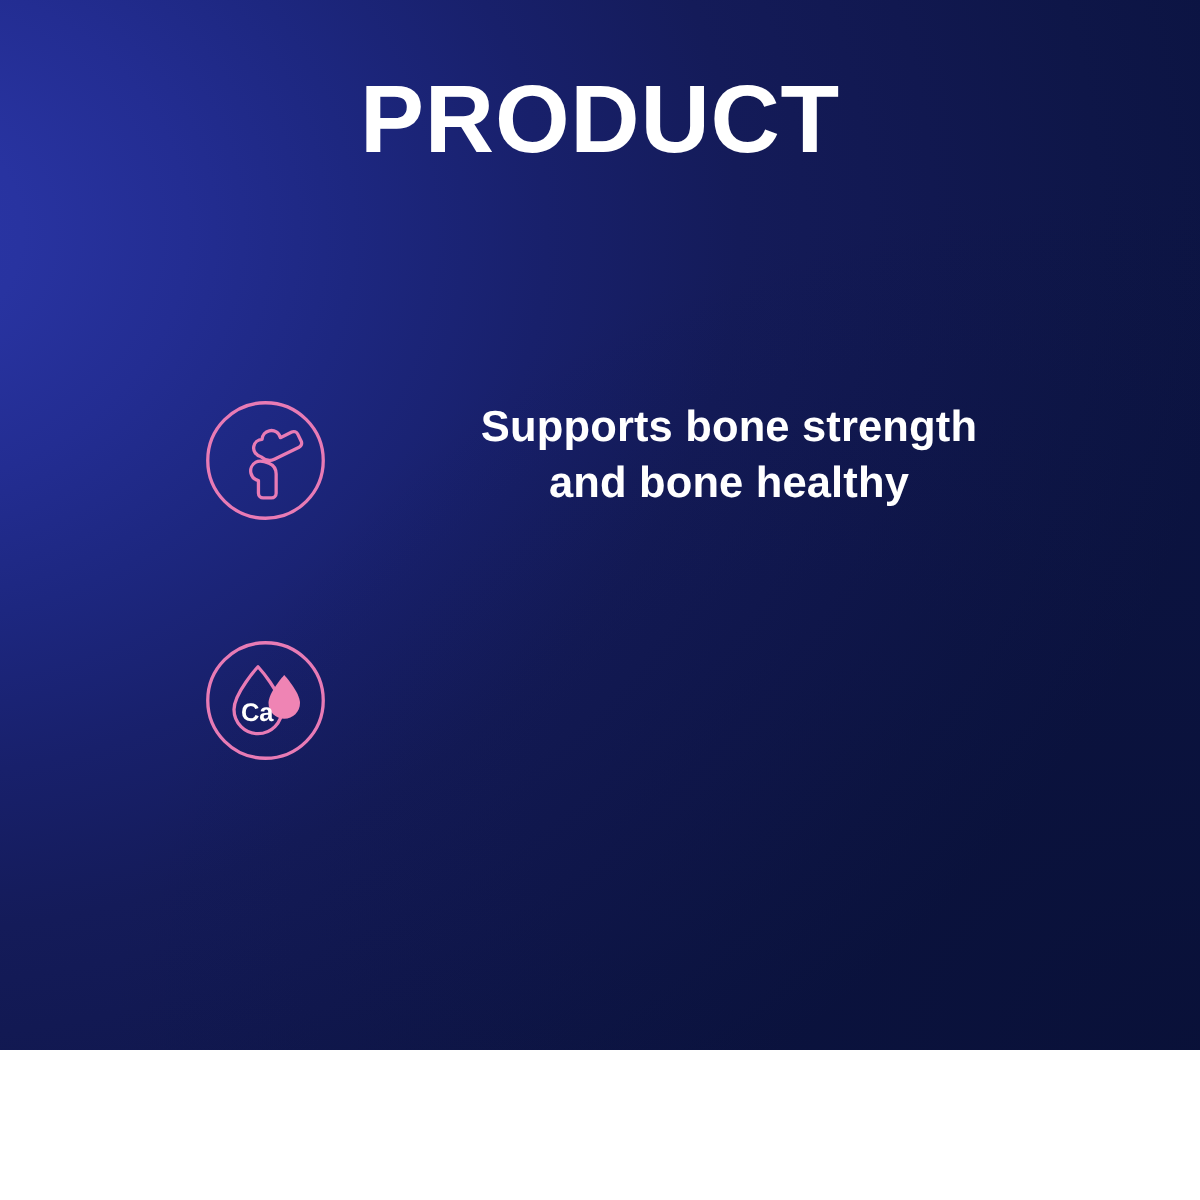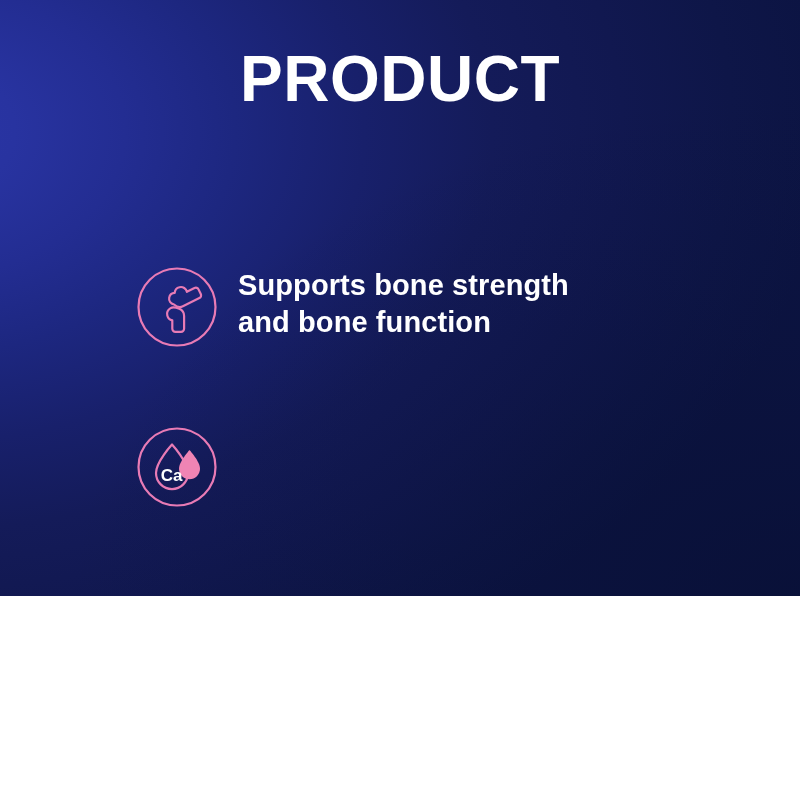--- a/index.html
+++ b/index.html
@@ -9,21 +9,21 @@
   body {
     width: 800px;
     height: 800px;
     overflow: hidden;
     font-family: "Liberation Sans", sans-serif;
   }
 
   #poster {
     position: relative;
     width: 800px;
-    height: 596px;
+    height: 700px;
     overflow: hidden;
     background-color: #c2410c;
   }
 
   
   #bg-glow {
     position: absolute;
     inset: 0;
     background:
       radial-gradient(115% 105% at -12% 22%,
@@ -95,20 +95,21 @@
   }
   .benefit-text {
     flex: 1 1 auto;
     margin-left: 18px;
     margin-top: 5px;
     color: #ffffff;
     font-size: 29px;
     font-weight: bold;
     line-height: 37px;
     letter-spacing: 0.1px;
+    text-align: center;
   }
   .benefit-text .line {
     display: block;
     white-space: nowrap;
   }
 </style>
 </head>
 <body>
 
 <div id="poster">
@@ -150,21 +151,21 @@
                        L47.0 67.9
                        C48.7 67.9 50.1 66.5 50.1 64.8
                        L50.1 52.0
                        C50.1 48.8 48.2 46.0 45.3 44.8
                        C42.4 43.6 39.0 42.7 36.6 44.1 Z"></path>
             </g>
           </svg>
         </div>
         <div class="benefit-text">
           <span class="line">Supports bone strength</span>
-          <span class="line">and bone function</span>
+          <span class="line">and bone healthy</span>
         </div>
       </div>
 
 
       <div class="benefit-row">
         <div class="benefit-icon">
           <svg viewBox="0 0 86 86" xmlns="http://www.w3.org/2000/svg">
             <circle cx="43" cy="43" r="38.5" fill="none" stroke="#e87bb5" stroke-width="2.2"></circle>
 
             <path d="M38.0 20.5

